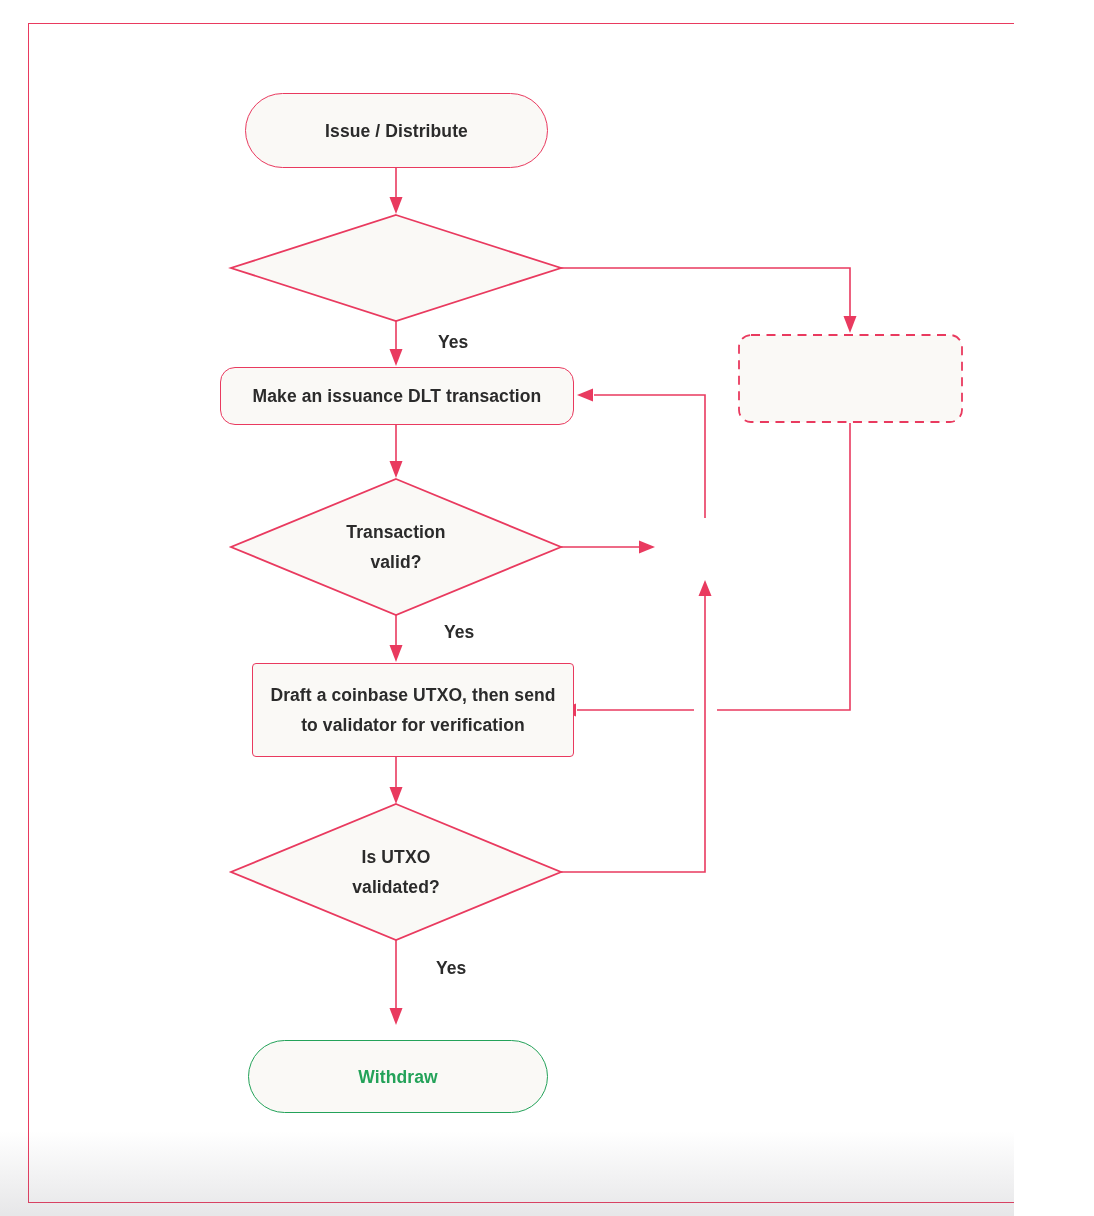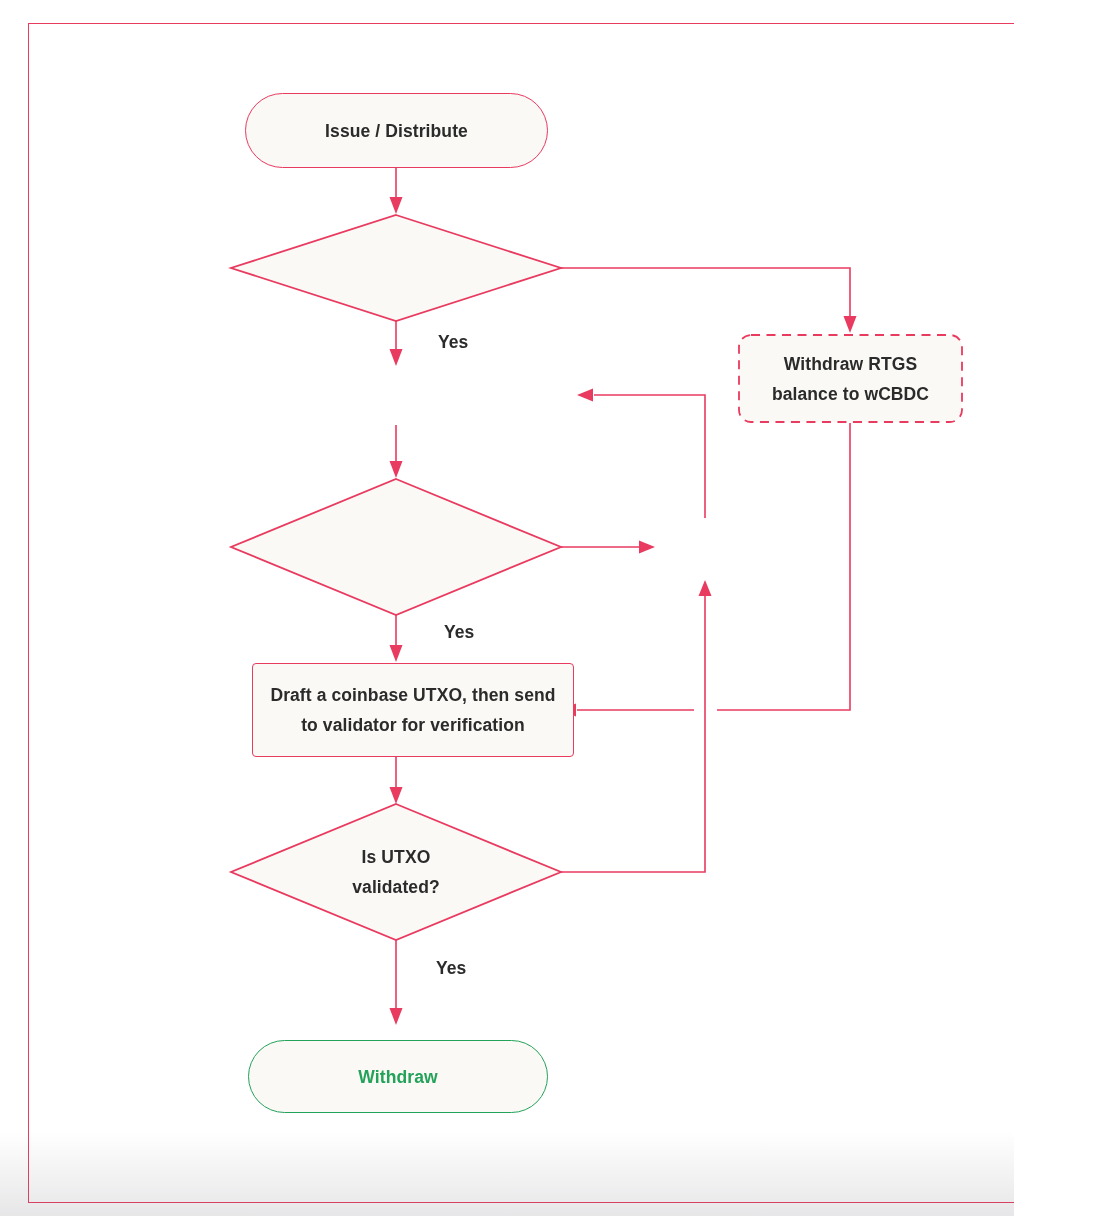--- a/index.html
+++ b/index.html
@@ -138,39 +138,44 @@
 
     <polygon class="diamond" points="396,215 561,268 396,321 231,268"></polygon>
     <polygon class="diamond" points="396,479 561,547 396,615 231,547"></polygon>
     <polygon class="diamond" points="396,804 561,872 396,940 231,872"></polygon>
   </svg>
 
   <div class="node stadium n-issue">
     <span class="label">Issue / Distribute</span>
   </div>
 
+  <div class="node rounded n-make">
+    <span class="label">Make an issuance DLT transaction</span>
+  </div>
 
   <div class="node n-withdraw">
     <svg width="225" height="89" viewBox="0 0 225 89">
       <rect class="dash-rect" x="1" y="1" width="223" height="87" rx="12" ry="12"></rect>
     </svg>
-    <span class="label">Withdraw RTGS
-balance to wCBDC</span>
   </div>
 
 
   <div class="node n-draft">
     <span class="label">Draft a coinbase UTXO, then send
 to validator for verification</span>
   </div>
 
   <div class="node stadium n-success">
     <span class="label">Withdraw</span>
   </div>
 
+  <div class="dlabel dl-tx">
+    <span class="label">Transaction
+valid?</span>
+  </div>
   <div class="dlabel dl-utxo">
     <span class="label">Is UTXO
 validated?</span>
   </div>
 
   <div class="ylabel yl-1">Yes</div>
   <div class="ylabel yl-2">Yes</div>
   <div class="ylabel yl-3">Yes</div>
 
   <div class="bottom-fade"></div>

